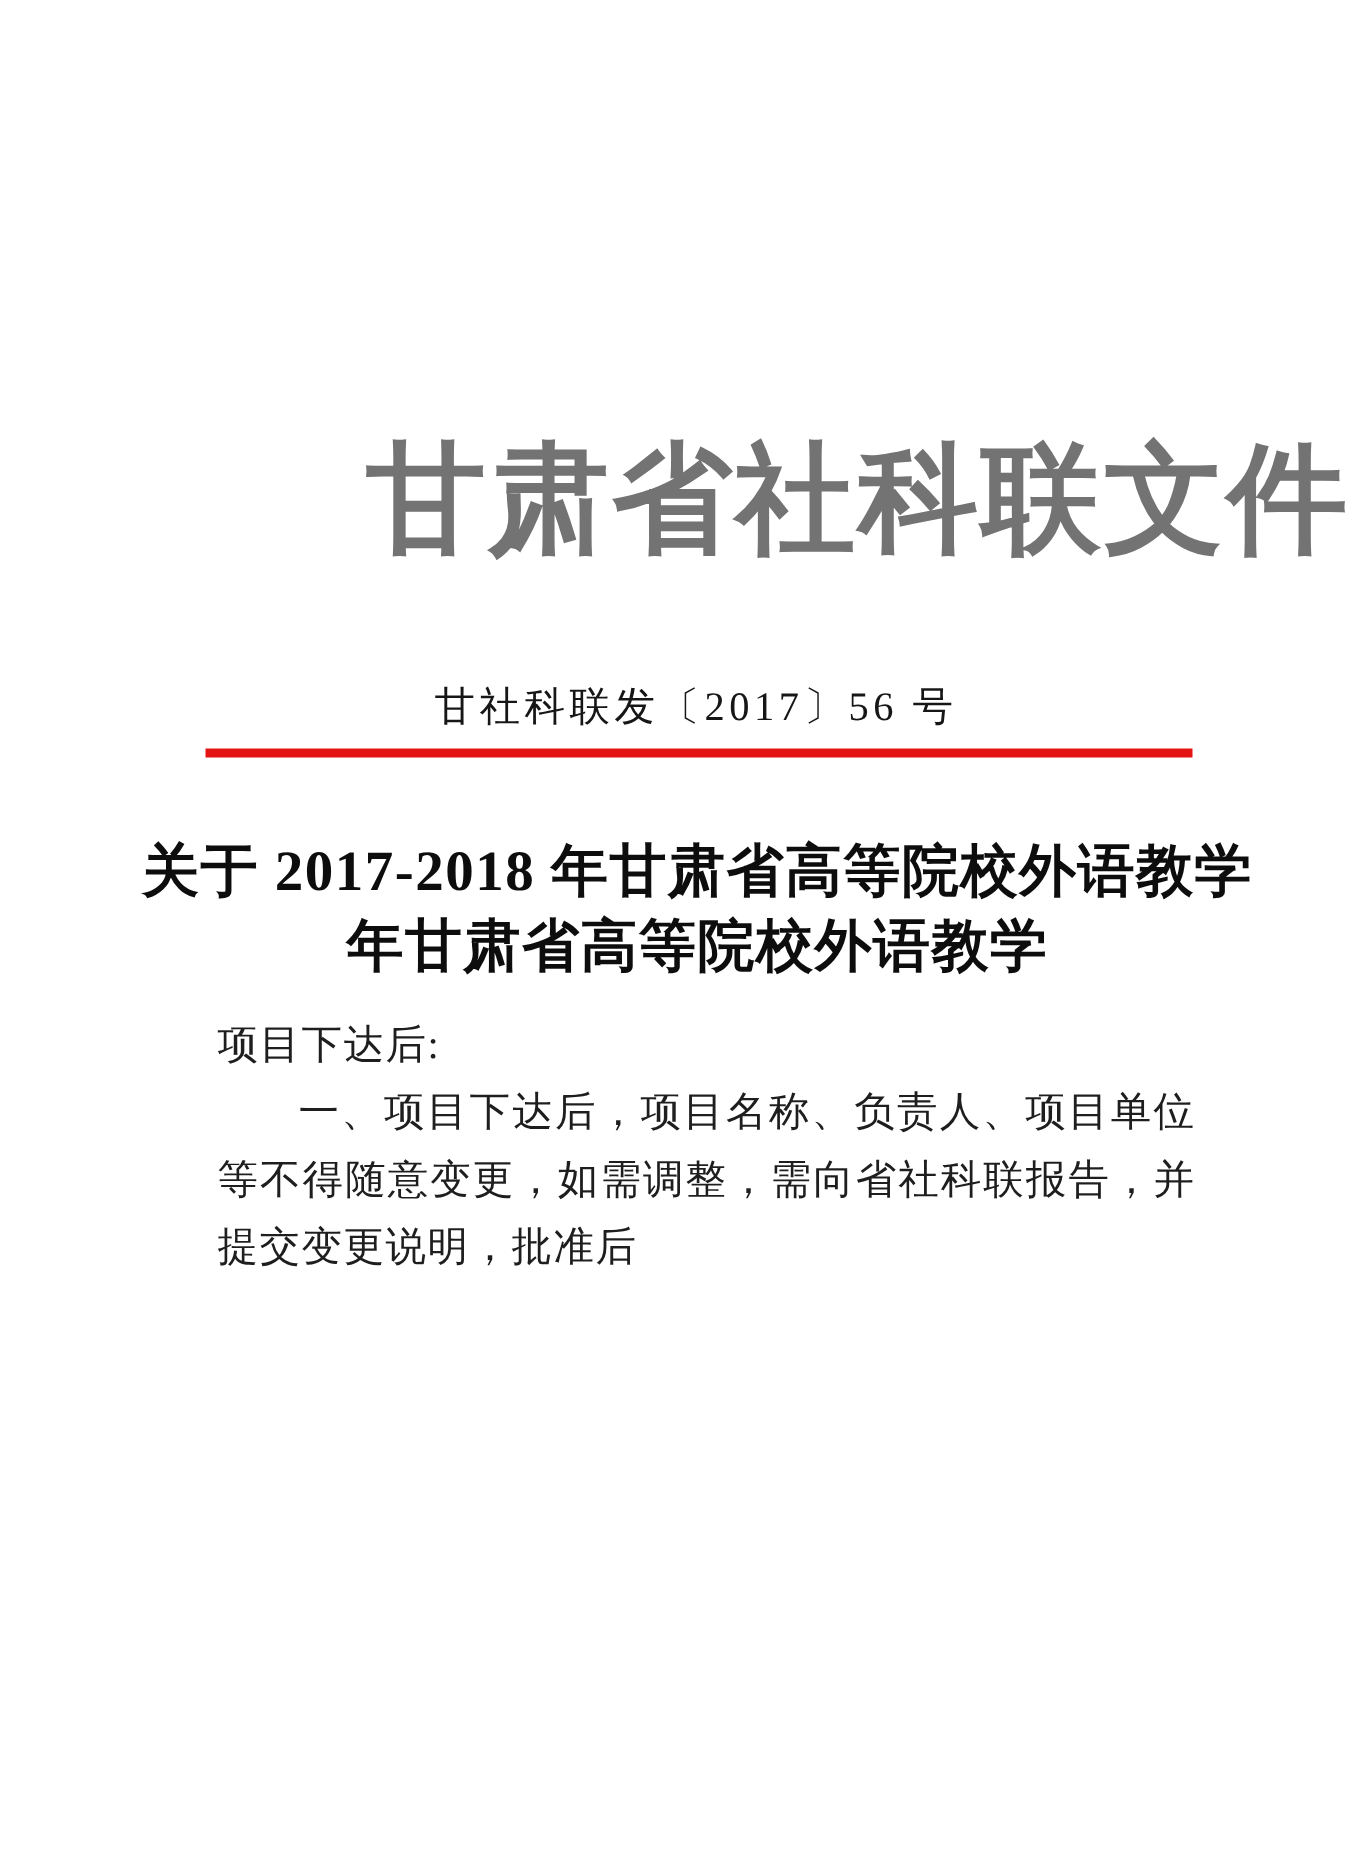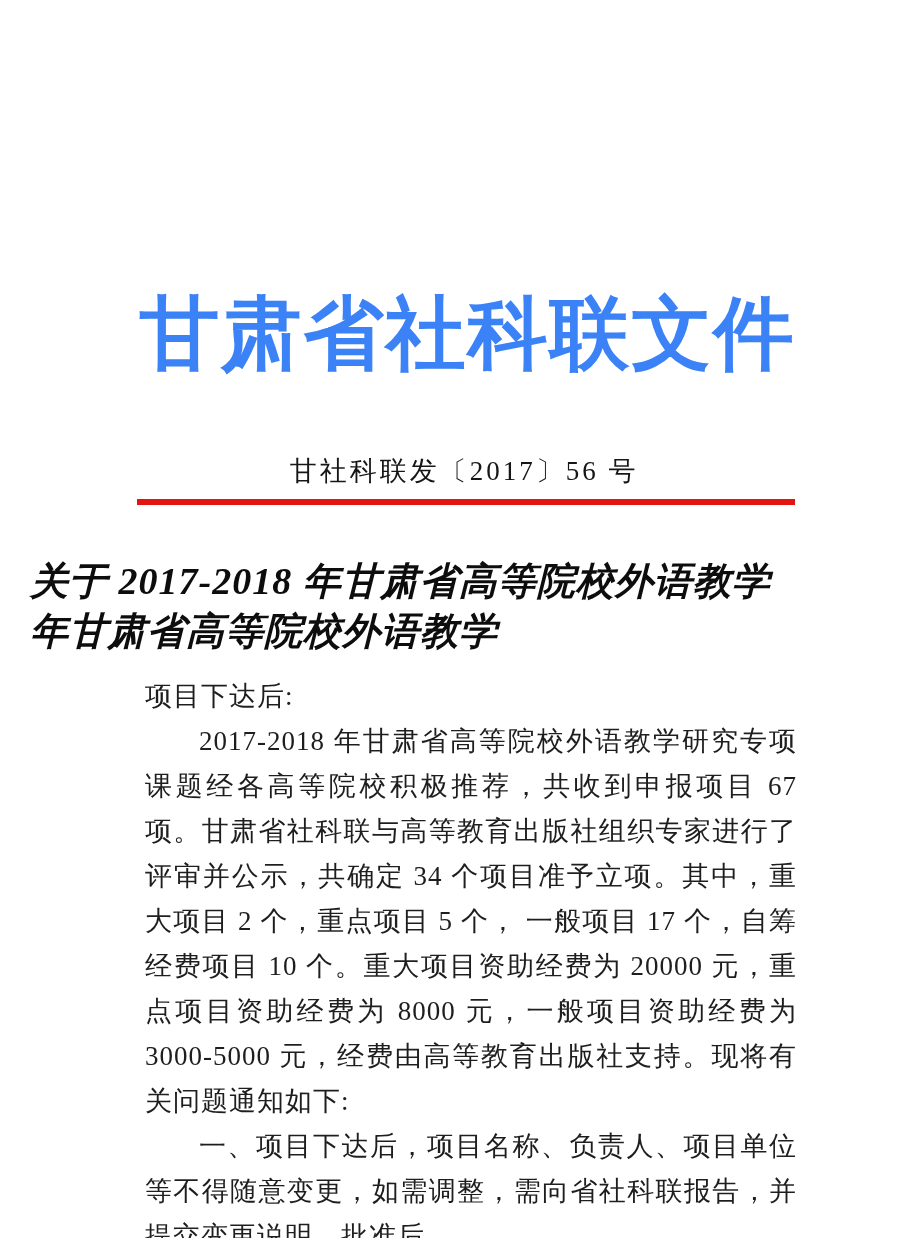--- a/index.html
+++ b/index.html
@@ -18,22 +18,22 @@
     height: 1238px;
     background: #ffffff;
     overflow: hidden;
   }
   
   .letterhead {
     position: absolute;
     top: 290px;
     left: 35px;
     right: 0;
-    text-align: center;
-    color: #3b82f6;
+    text-align: right;
+    color: #737373;
     font-size: 80px;
     font-weight: bold;
     letter-spacing: 2px;
     line-height: 1.1;
     white-space: nowrap;
   }
   
   .doc-number {
     position: absolute;
     top: 453px;
@@ -53,27 +53,26 @@
     width: 658px;
     height: 6px;
     background: #e41412;
   }
   
   .notice-title {
     position: absolute;
     top: 556px;
     left: 30px;
     right: 0;
-    text-align: left;
+    text-align: center;
     color: #0d0d0d;
     font-weight: bold;
     font-size: 38px;
     line-height: 50px;
     letter-spacing: 1px;
-    font-style: italic;
   }
   .title-line {
     display: block;
     white-space: nowrap;
   }
   
   .body-text {
     position: absolute;
     top: 674px;
     left: 145px;
@@ -103,17 +102,16 @@
 
   <div class="red-rule"></div>
 
   <div class="notice-title">
     <span class="title-line">关于 2017-2018 年甘肃省高等院校外语教学</span>
     <span class="title-line">年甘肃省高等院校外语教学</span>
   </div>
 
   <div class="body-text">
     <p class="salutation">项目下达后:</p>
-    <p class="para">2017-2018 年甘肃省高等院校外语教学研究专项课题经各高等院校积极推荐，共收到申报项目 67 项。甘肃省社科联与高等教育出版社组织专家进行了评审并公示，共确定 34 个项目准予立项。其中，重大项目 2 个，重点项目 5 个， 一般项目 17 个，自筹经费项目 10 个。重大项目资助经费为 20000 元，重点项目资助经费为 8000 元，一般项目资助经费为 3000-5000 元，经费由高等教育出版社支持。现将有关问题通知如下:</p>
     <p class="para">一、项目下达后，项目名称、负责人、项目单位等不得随意变更，如需调整，需向省社科联报告，并提交变更说明，批准后</p>
   </div>
 
 </div>
 
 </body></html>

